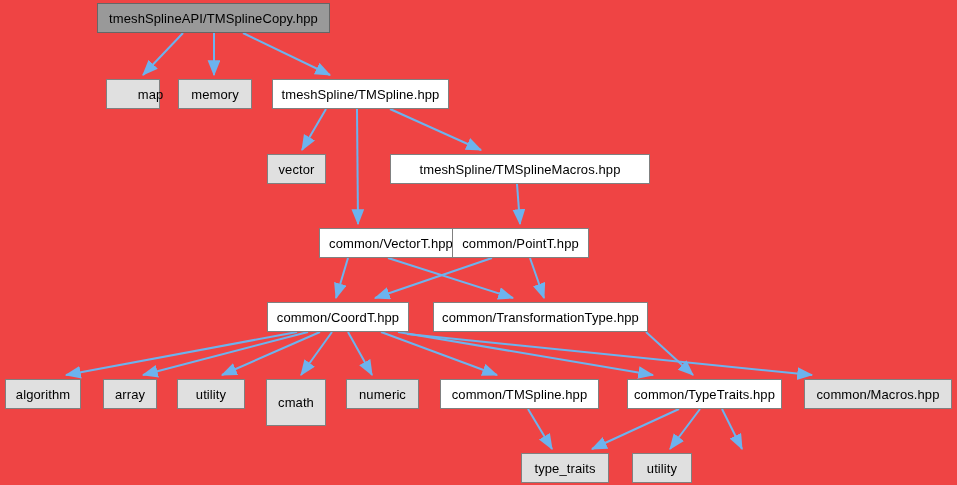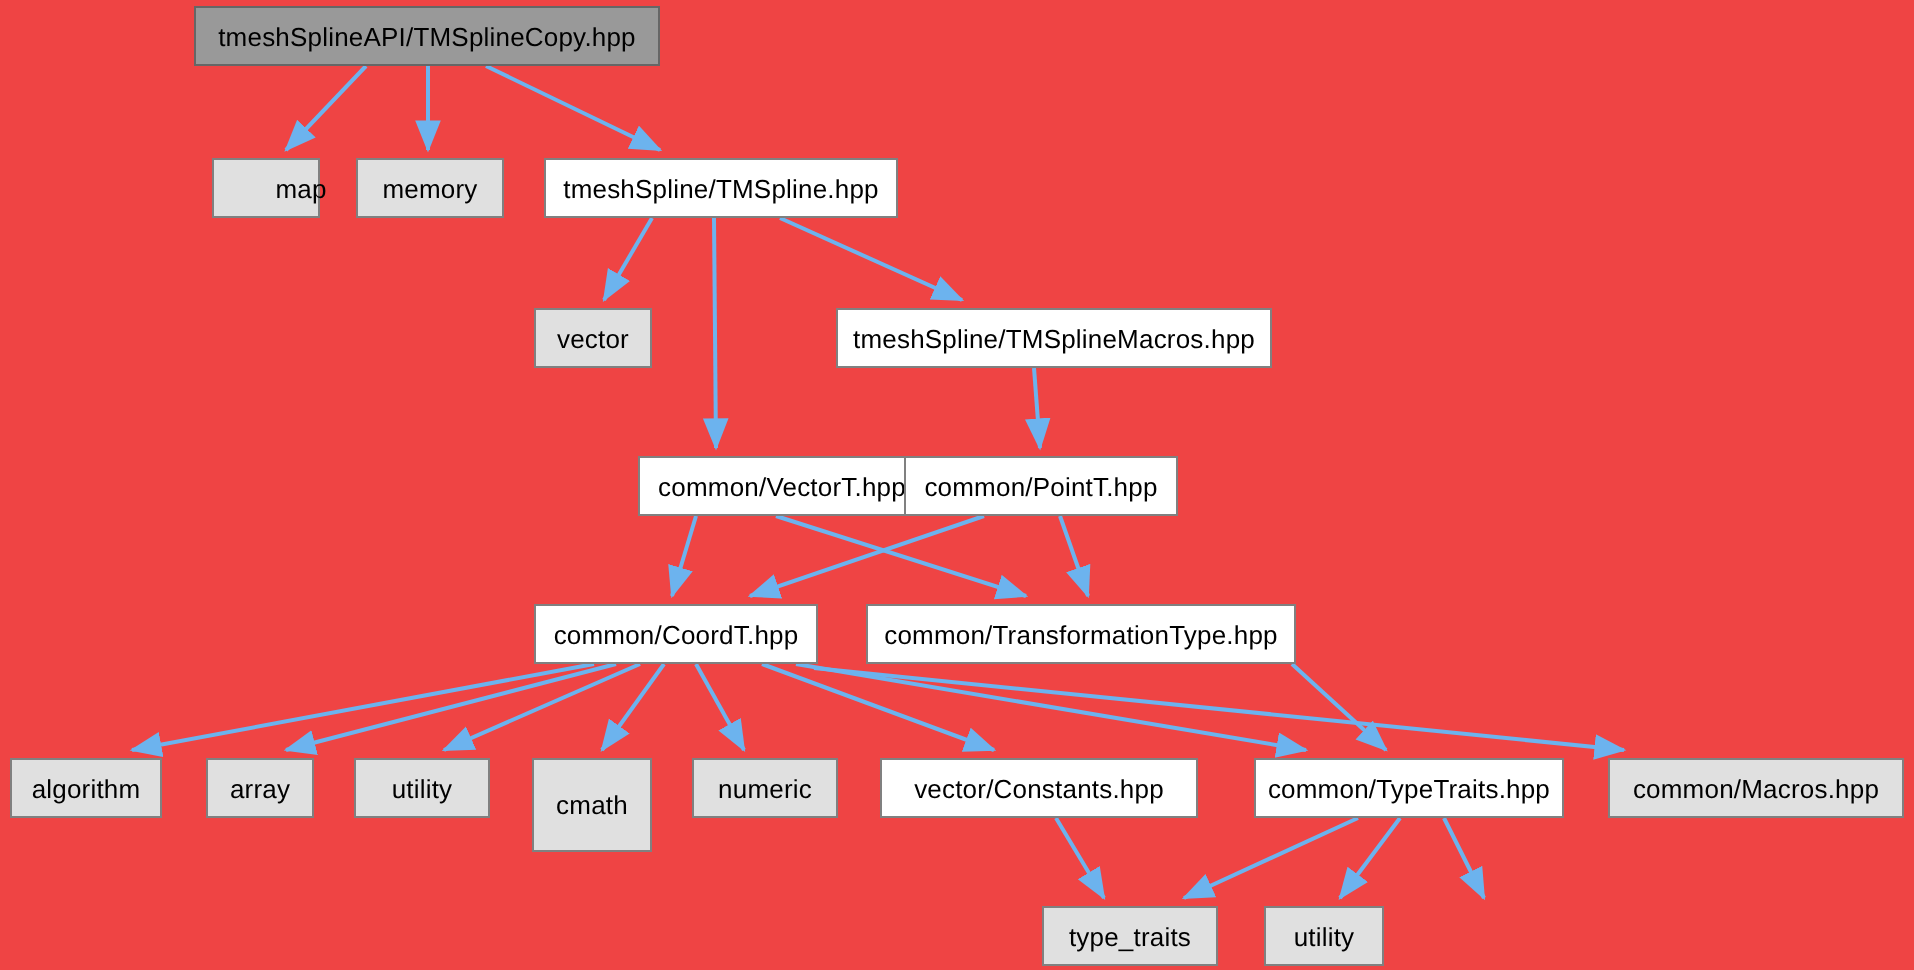--- a/index.html
+++ b/index.html
@@ -81,30 +81,30 @@
         <line x1="700" y1="409" x2="670" y2="449" stroke="#6cb3ee" stroke-width="2" marker-end="url(#arrow)"></line>
         <line x1="722" y1="409" x2="742" y2="449" stroke="#6cb3ee" stroke-width="2" marker-end="url(#arrow)"></line>
       </g>
   </svg>
   <div id="nodes">
       <div class="node root" style="left: 97px; top: 3px; width: 233px; height: 30px;">tmeshSplineAPI/TMSplineCopy.hpp</div>
       <div class="node system" style="left: 106px; top: 79px; width: 54px; height: 30px; padding-left: 35px;">map</div>
       <div class="node system" style="left: 178px; top: 79px; width: 74px; height: 30px;">memory</div>
       <div class="node" style="left: 272px; top: 79px; width: 177px; height: 30px;">tmeshSpline/TMSpline.hpp</div>
       <div class="node system" style="left: 267px; top: 154px; width: 59px; height: 30px;">vector</div>
-      <div class="node" style="left: 418px; top: 154px; width: 218px; height: 30px;">tmeshSpline/TMSplineMacros.hpp</div>
+      <div class="node" style="left: 390px; top: 154px; width: 260px; height: 30px;">tmeshSpline/TMSplineMacros.hpp</div>
       <div class="node" style="left: 287px; top: 228px; width: 144px; height: 30px; margin-left: 32px;">common/VectorT.hpp</div>
       <div class="node" style="left: 452px; top: 228px; width: 137px; height: 30px;">common/PointT.hpp</div>
       <div class="node" style="left: 267px; top: 302px; width: 142px; height: 30px;">common/CoordT.hpp</div>
       <div class="node" style="left: 433px; top: 302px; width: 215px; height: 30px;">common/TransformationType.hpp</div>
       <div class="node system" style="left: 5px; top: 379px; width: 76px; height: 30px;">algorithm</div>
       <div class="node system" style="left: 103px; top: 379px; width: 54px; height: 30px;">array</div>
       <div class="node system" style="left: 177px; top: 379px; width: 68px; height: 30px;">utility</div>
       <div class="node system" style="left: 266px; top: 379px; width: 60px; height: 47px;">cmath</div>
       <div class="node system" style="left: 346px; top: 379px; width: 73px; height: 30px;">numeric</div>
-      <div class="node" style="left: 440px; top: 379px; width: 159px; height: 30px;">vector/Constants.hpp</div>
+      <div class="node" style="left: 440px; top: 379px; width: 159px; height: 30px;">common/TMSpline.hpp</div>
       <div class="node" style="left: 627px; top: 379px; width: 155px; height: 30px;">common/TypeTraits.hpp</div>
       <div class="node system" style="left: 804px; top: 379px; width: 148px; height: 30px;">common/Macros.hpp</div>
       <div class="node system" style="left: 521px; top: 453px; width: 88px; height: 30px;">type_traits</div>
       <div class="node system" style="left: 632px; top: 453px; width: 60px; height: 30px;">utility</div>
       <div class="node system" style="left: 709px; top: 453px; width: 74px; height: 30px; margin-top: 44px;">typeinfo</div>
     </div>
 </div>
 
 </body></html>

